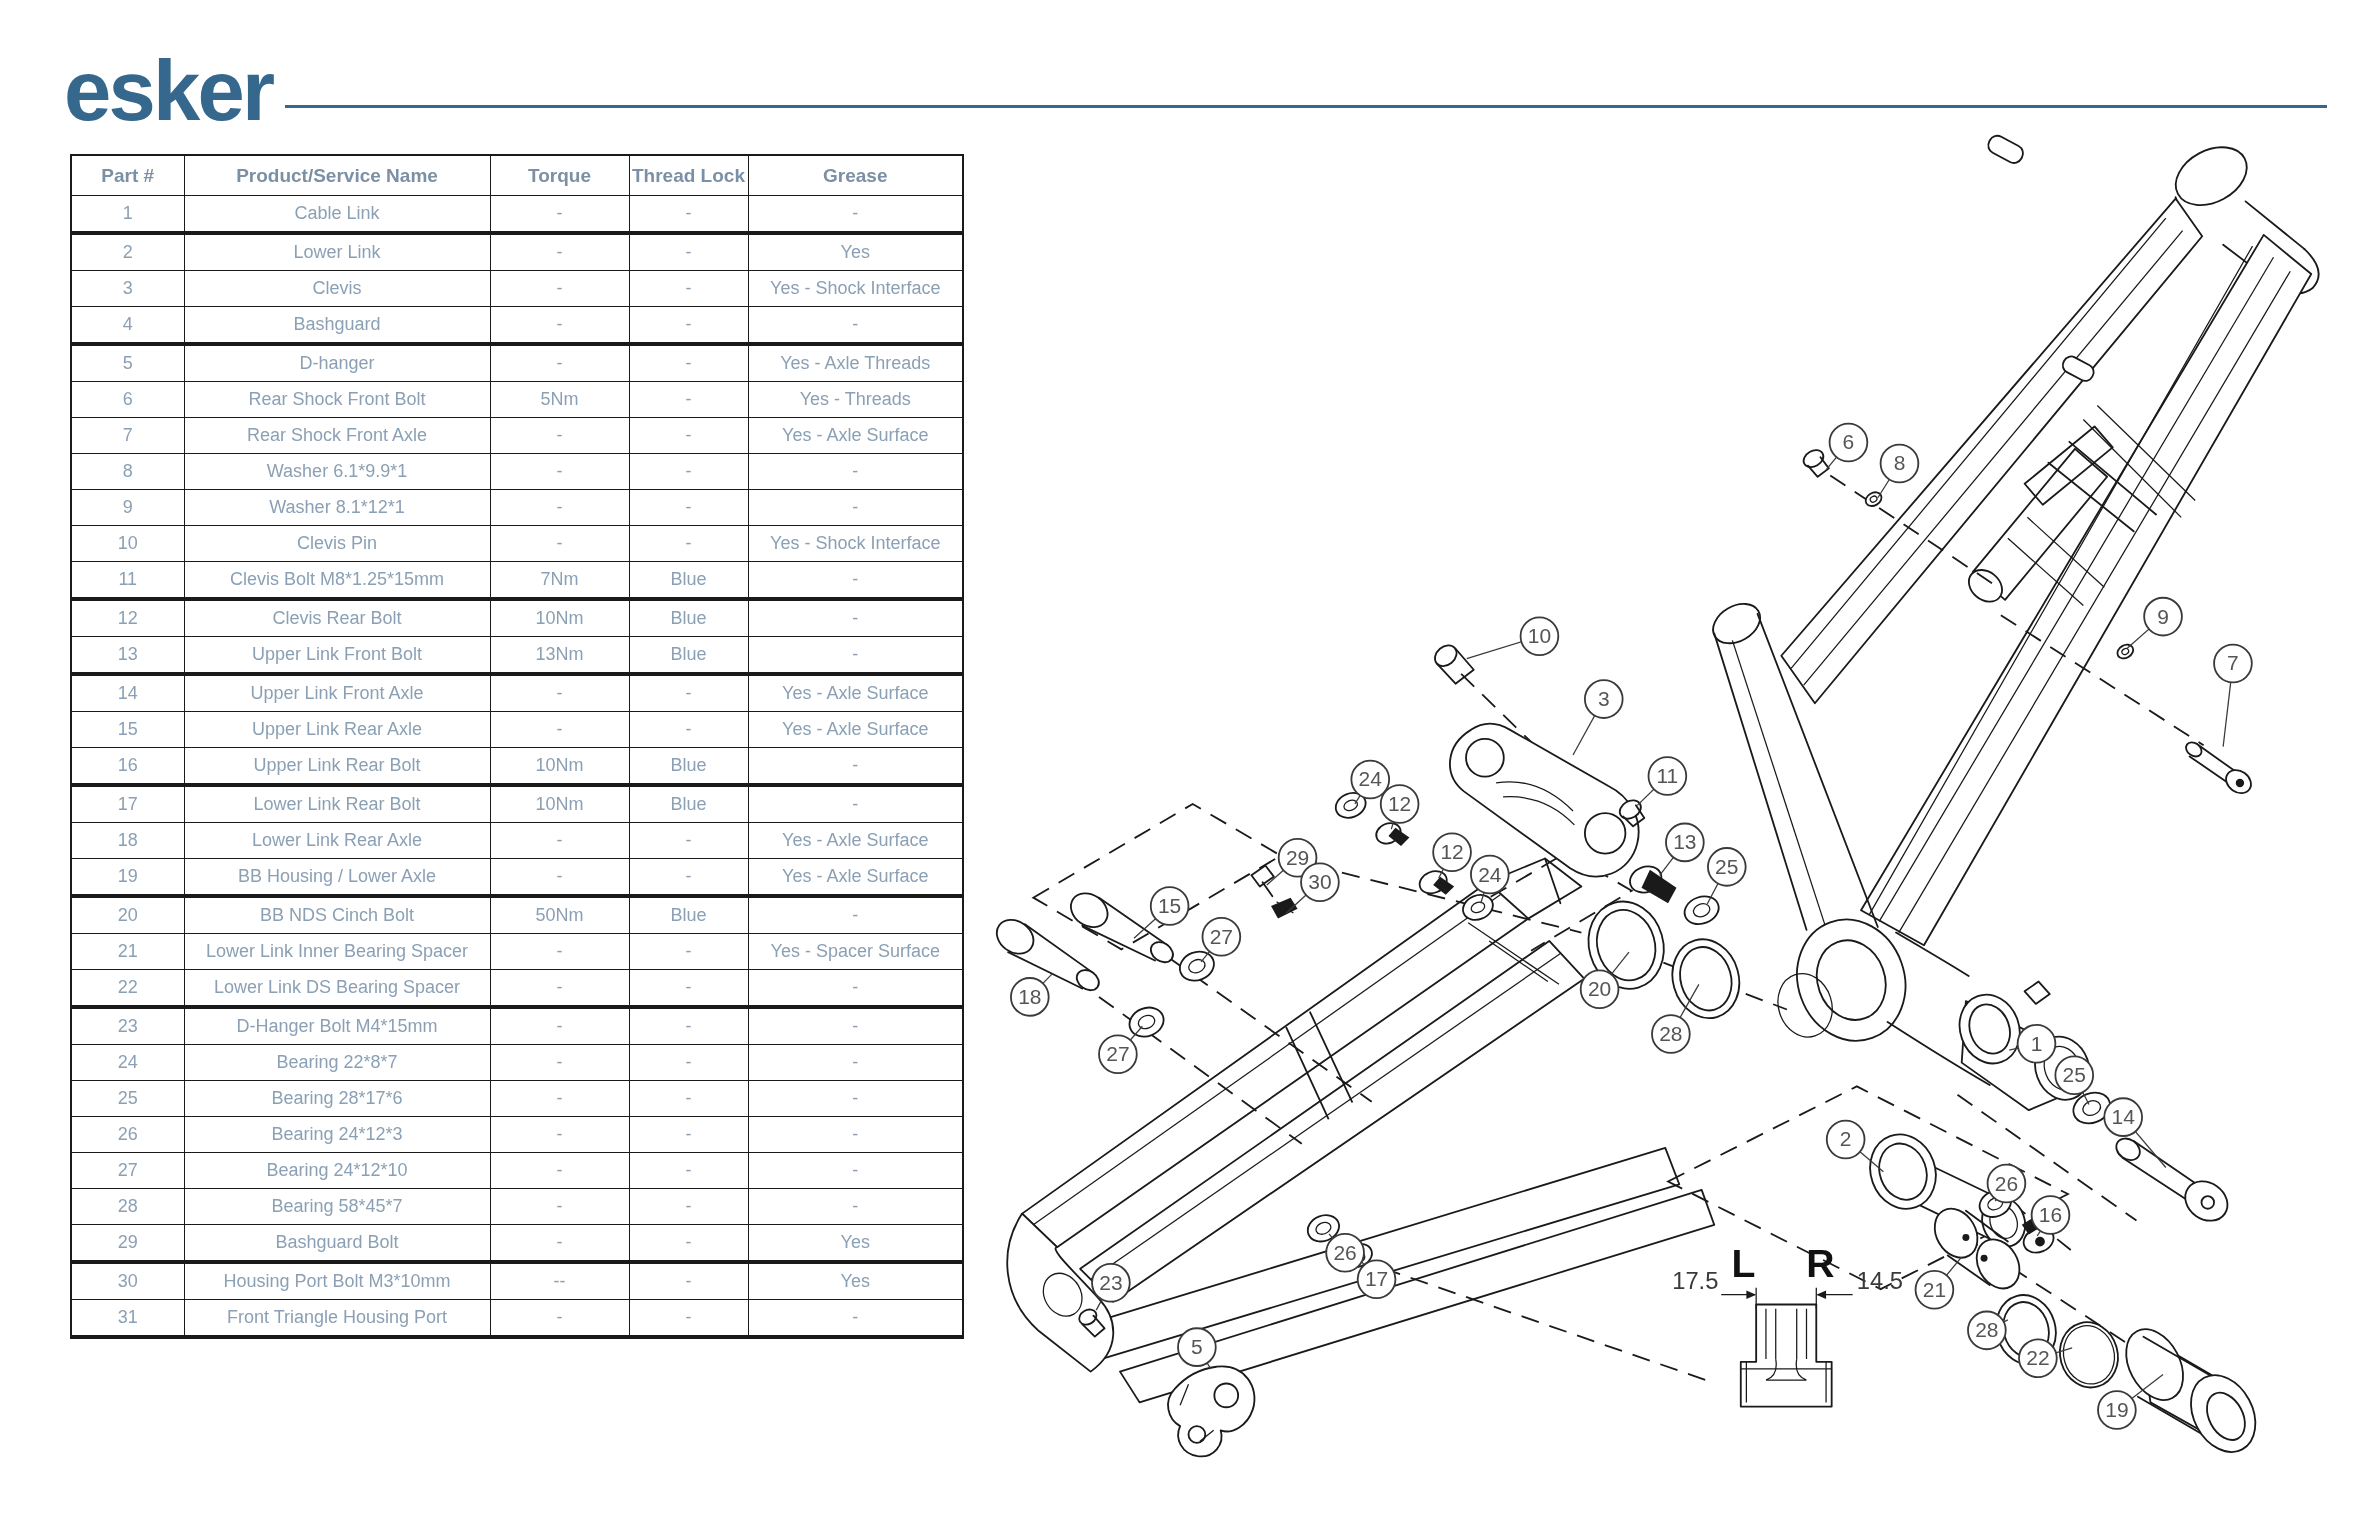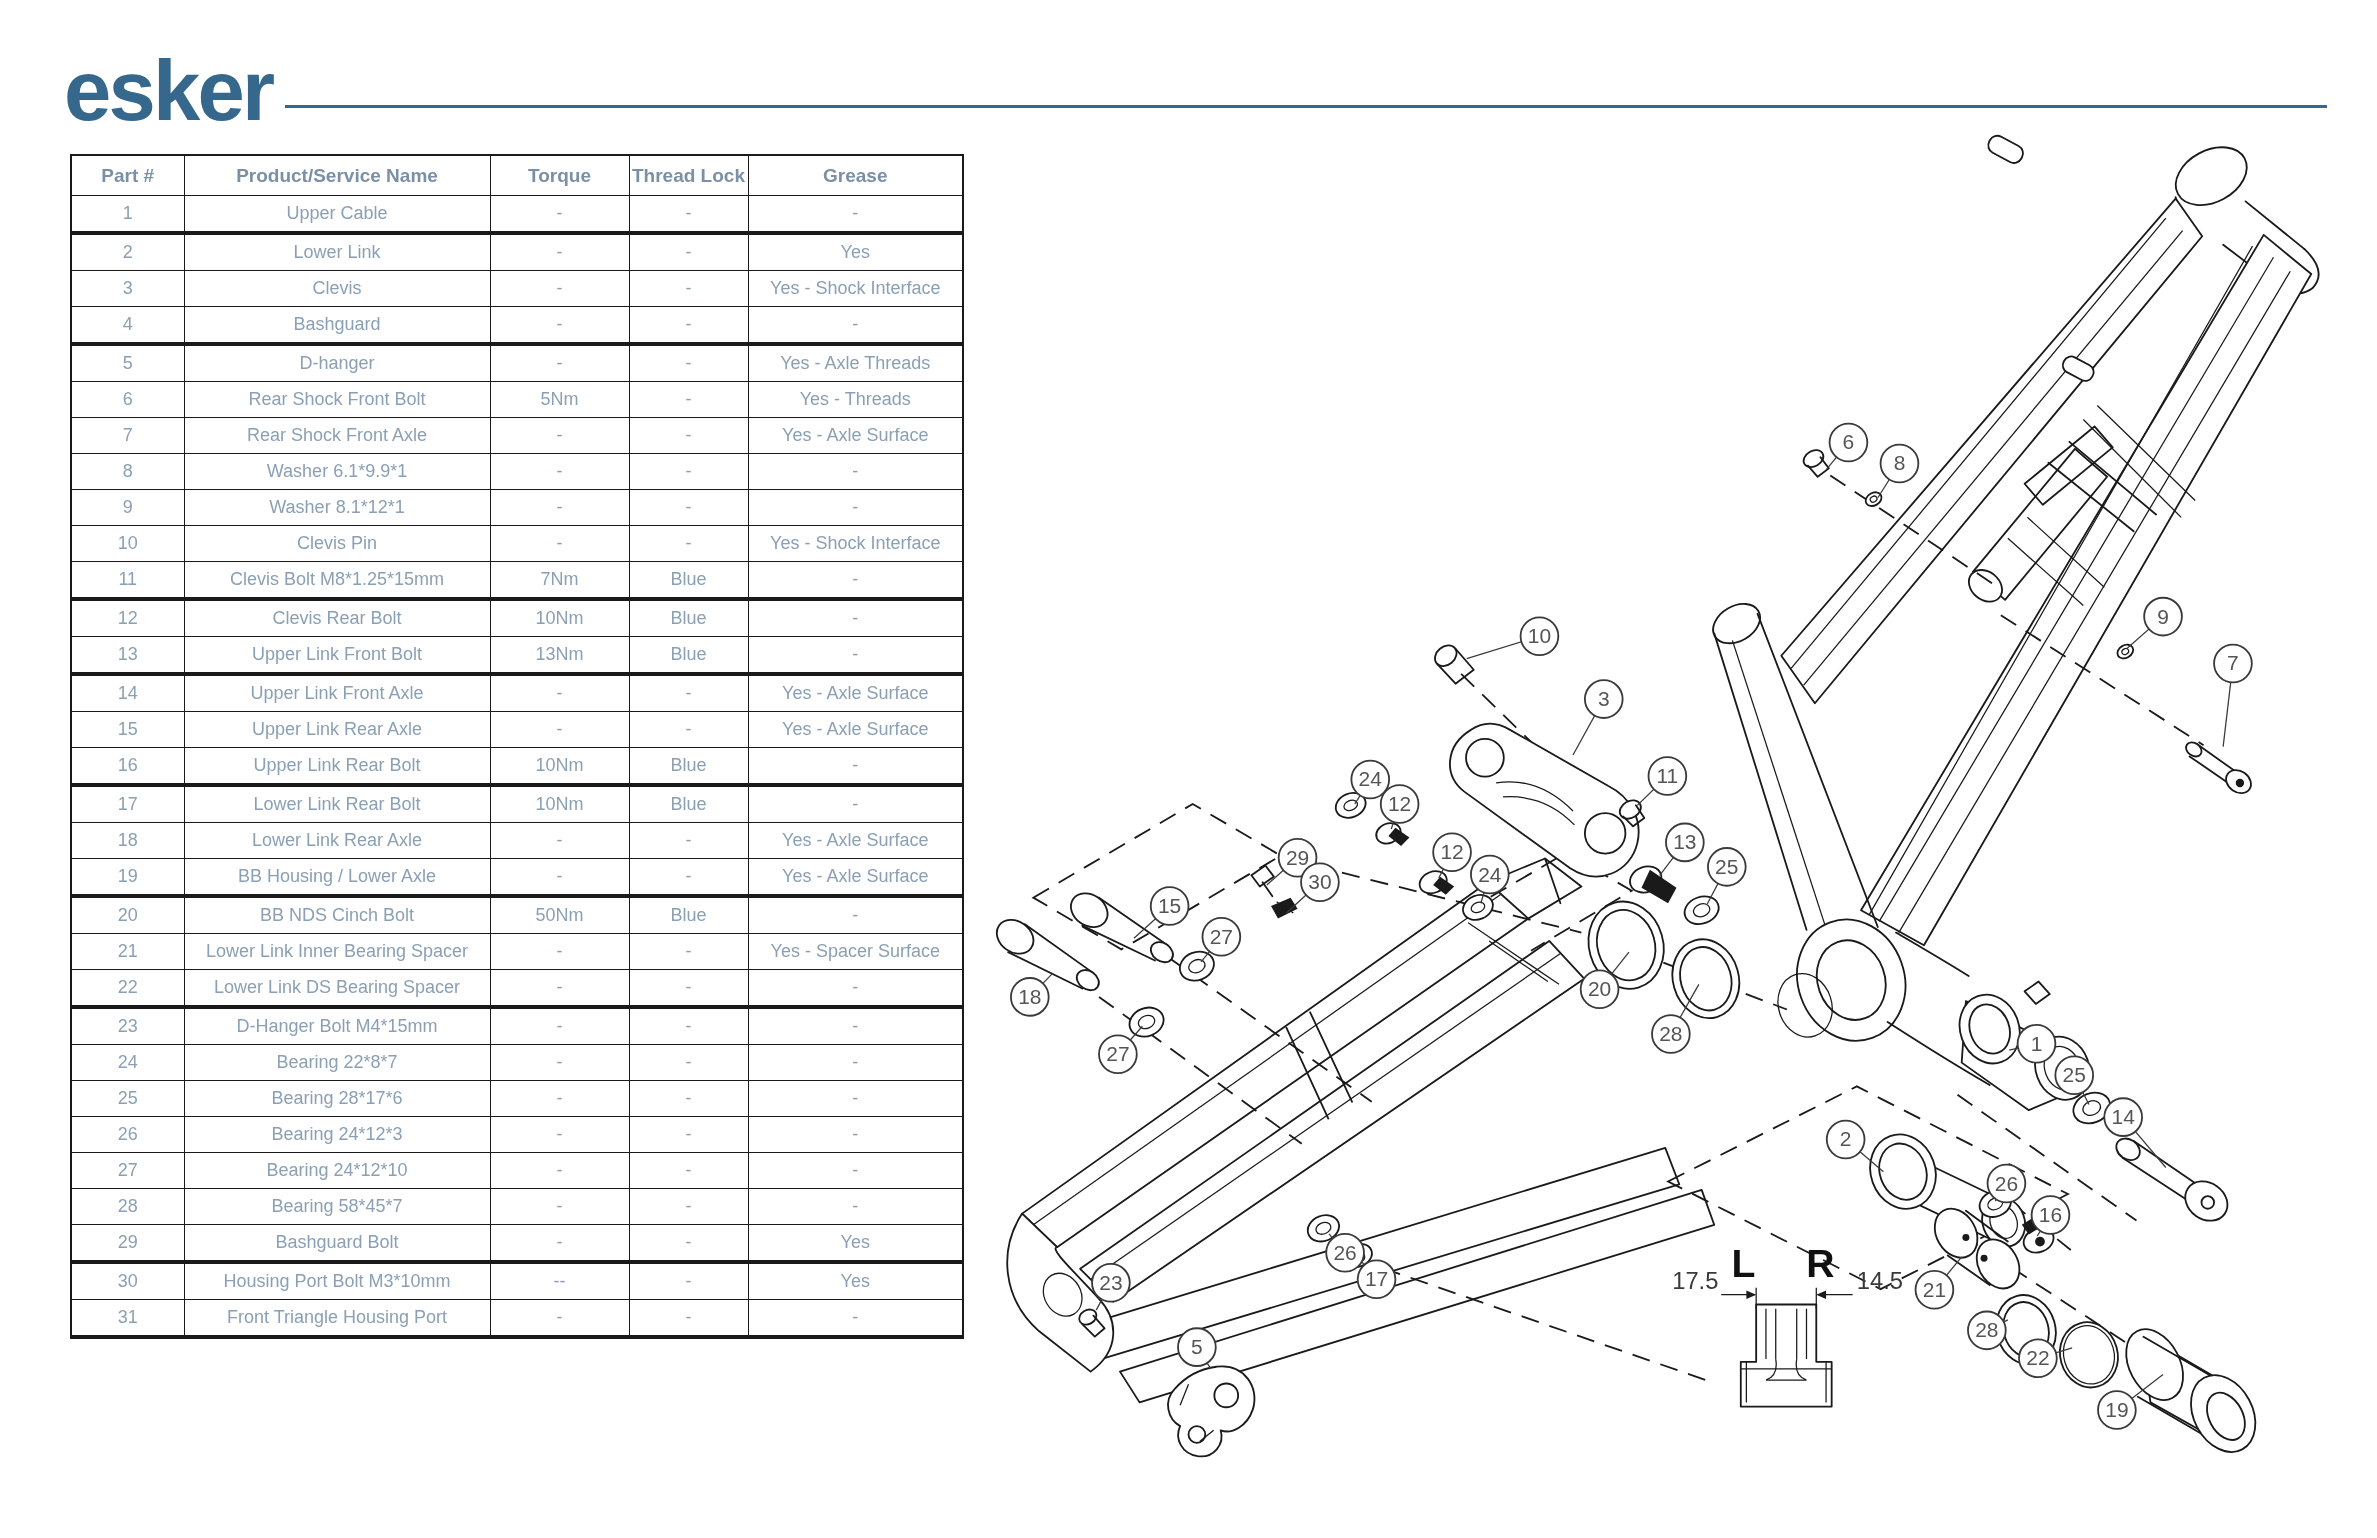--- a/index.html
+++ b/index.html
@@ -58,21 +58,21 @@
           <th>Part #</th>
           <th>Product/Service Name</th>
           <th>Torque</th>
           <th>Thread Lock</th>
           <th>Grease</th>
         </tr>
       </thead>
     <tbody>
         <tr class="thick">
           <td>1</td>
-          <td>Upper Cable</td>
+          <td>Cable Link</td>
           <td>-</td>
           <td>-</td>
           <td>-</td>
         </tr>
         <tr>
           <td>2</td>
           <td>Lower Link</td>
           <td>-</td>
           <td>-</td>
           <td>Yes</td>

